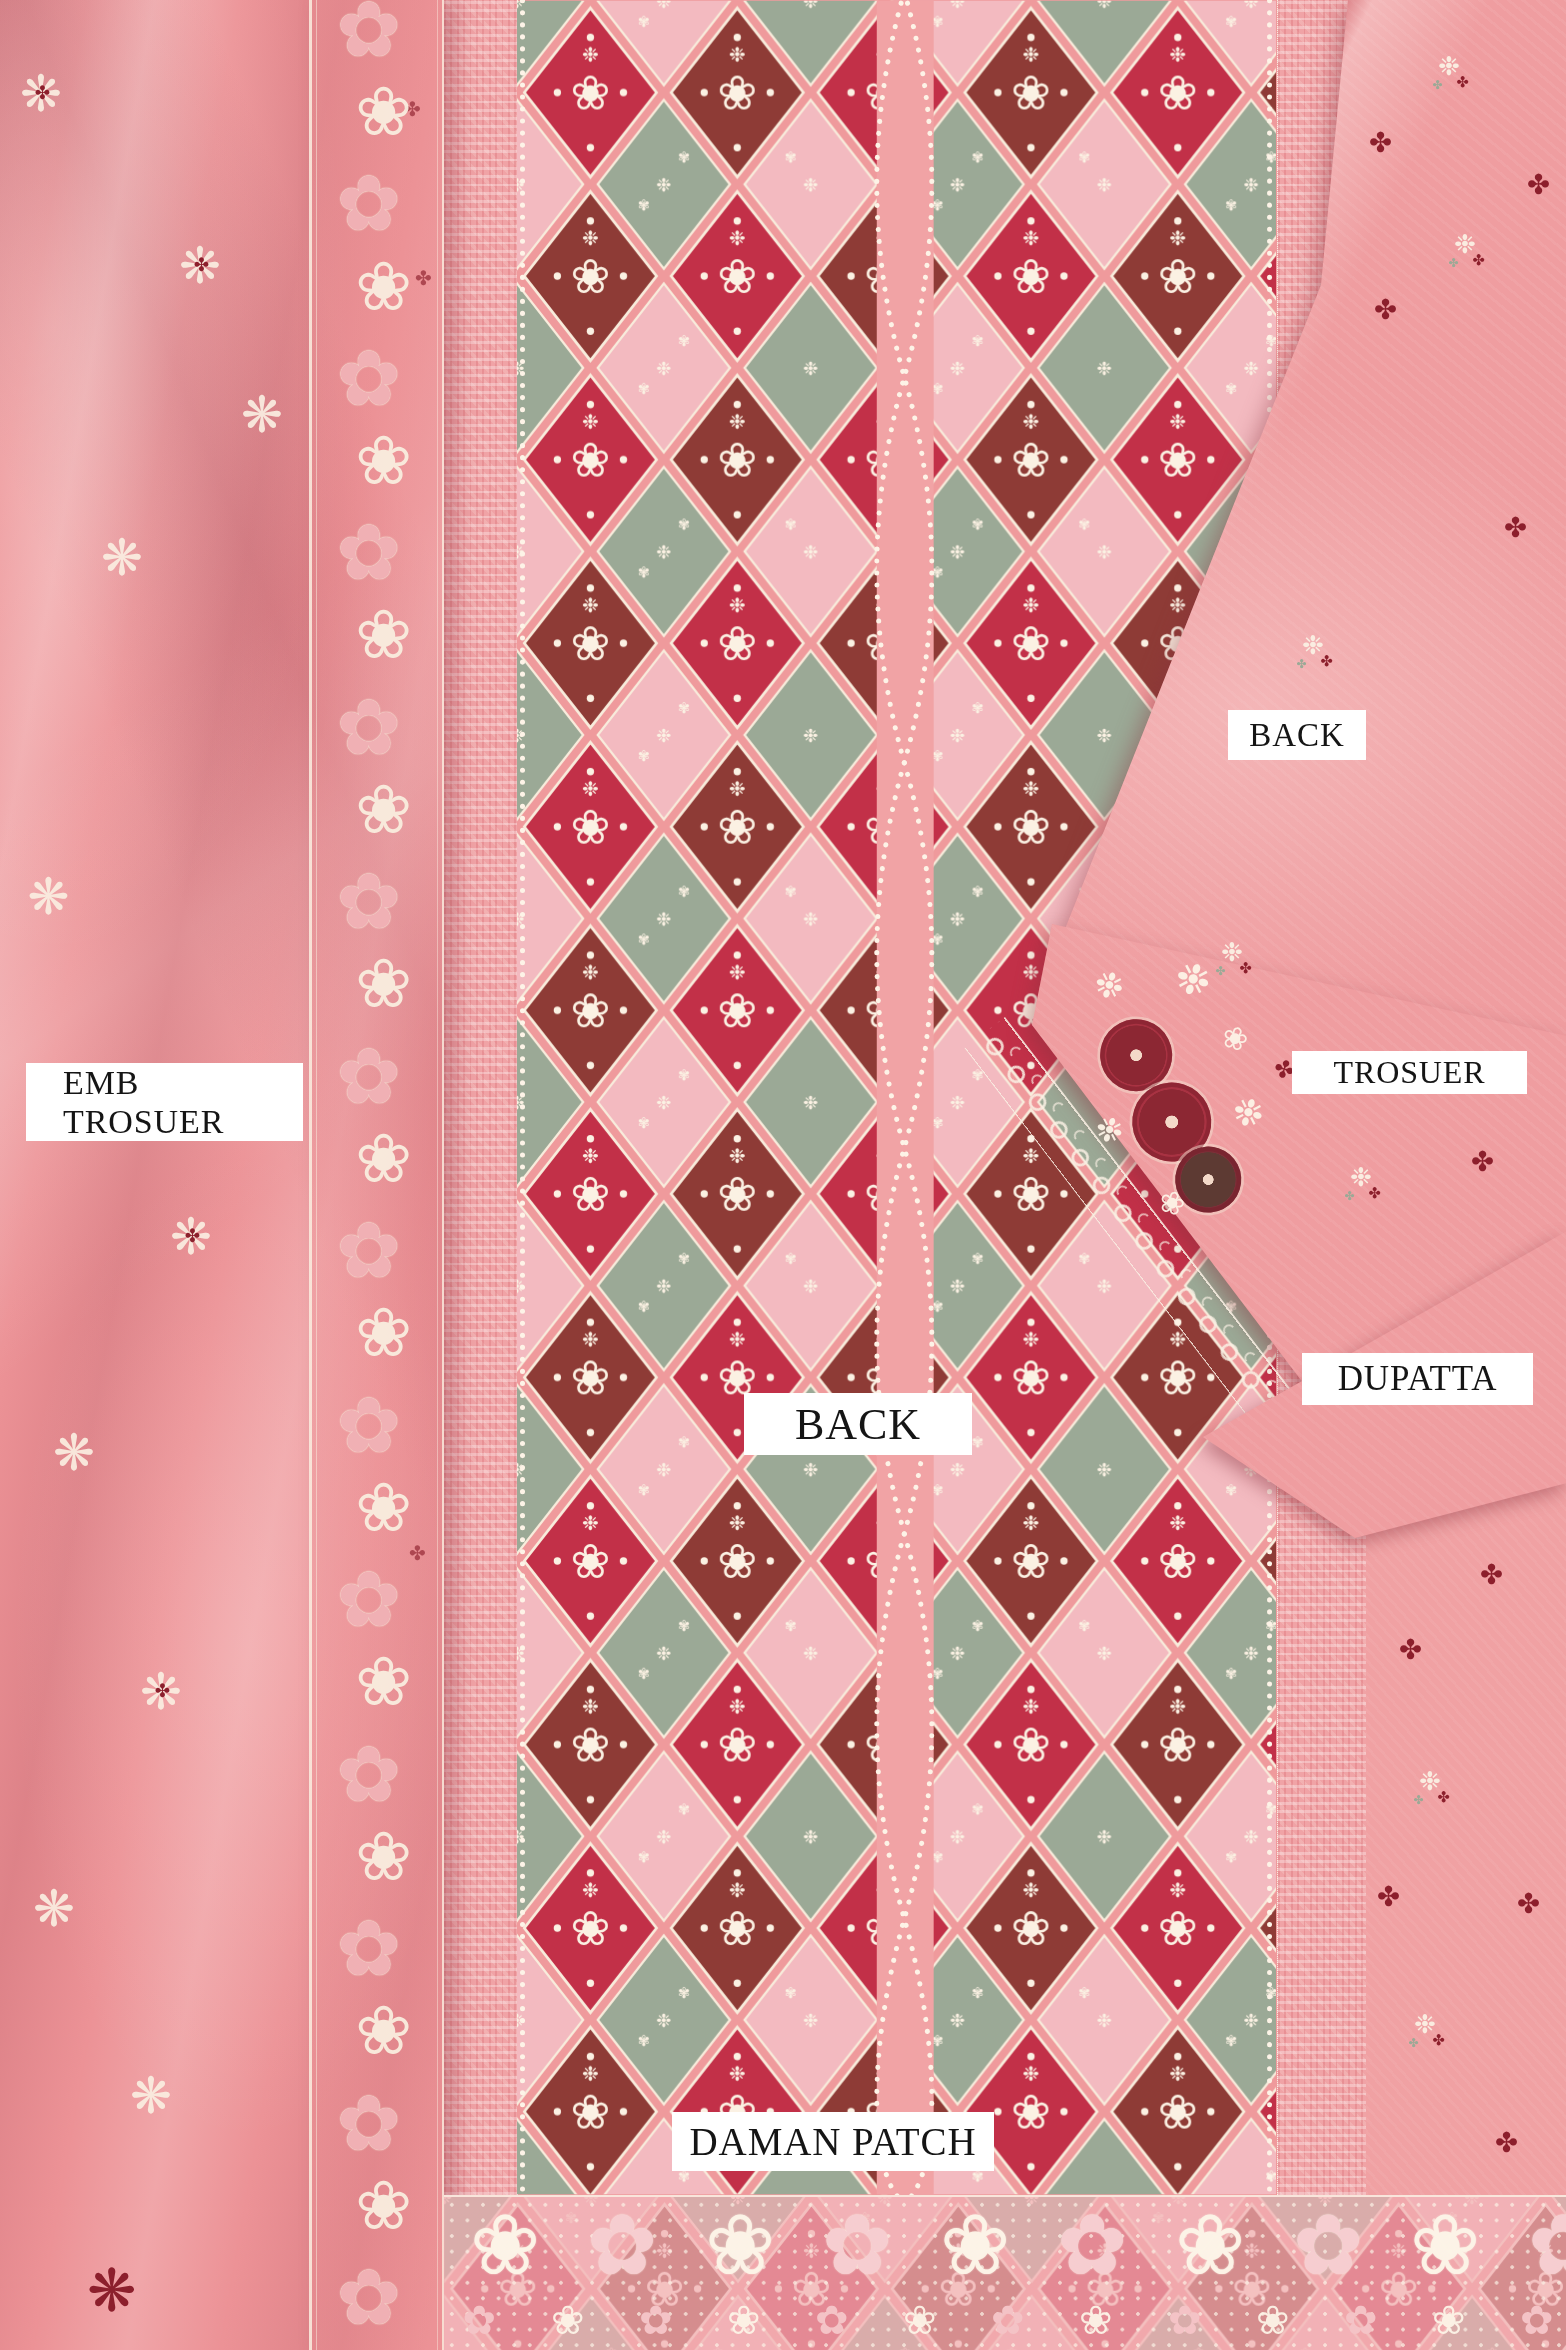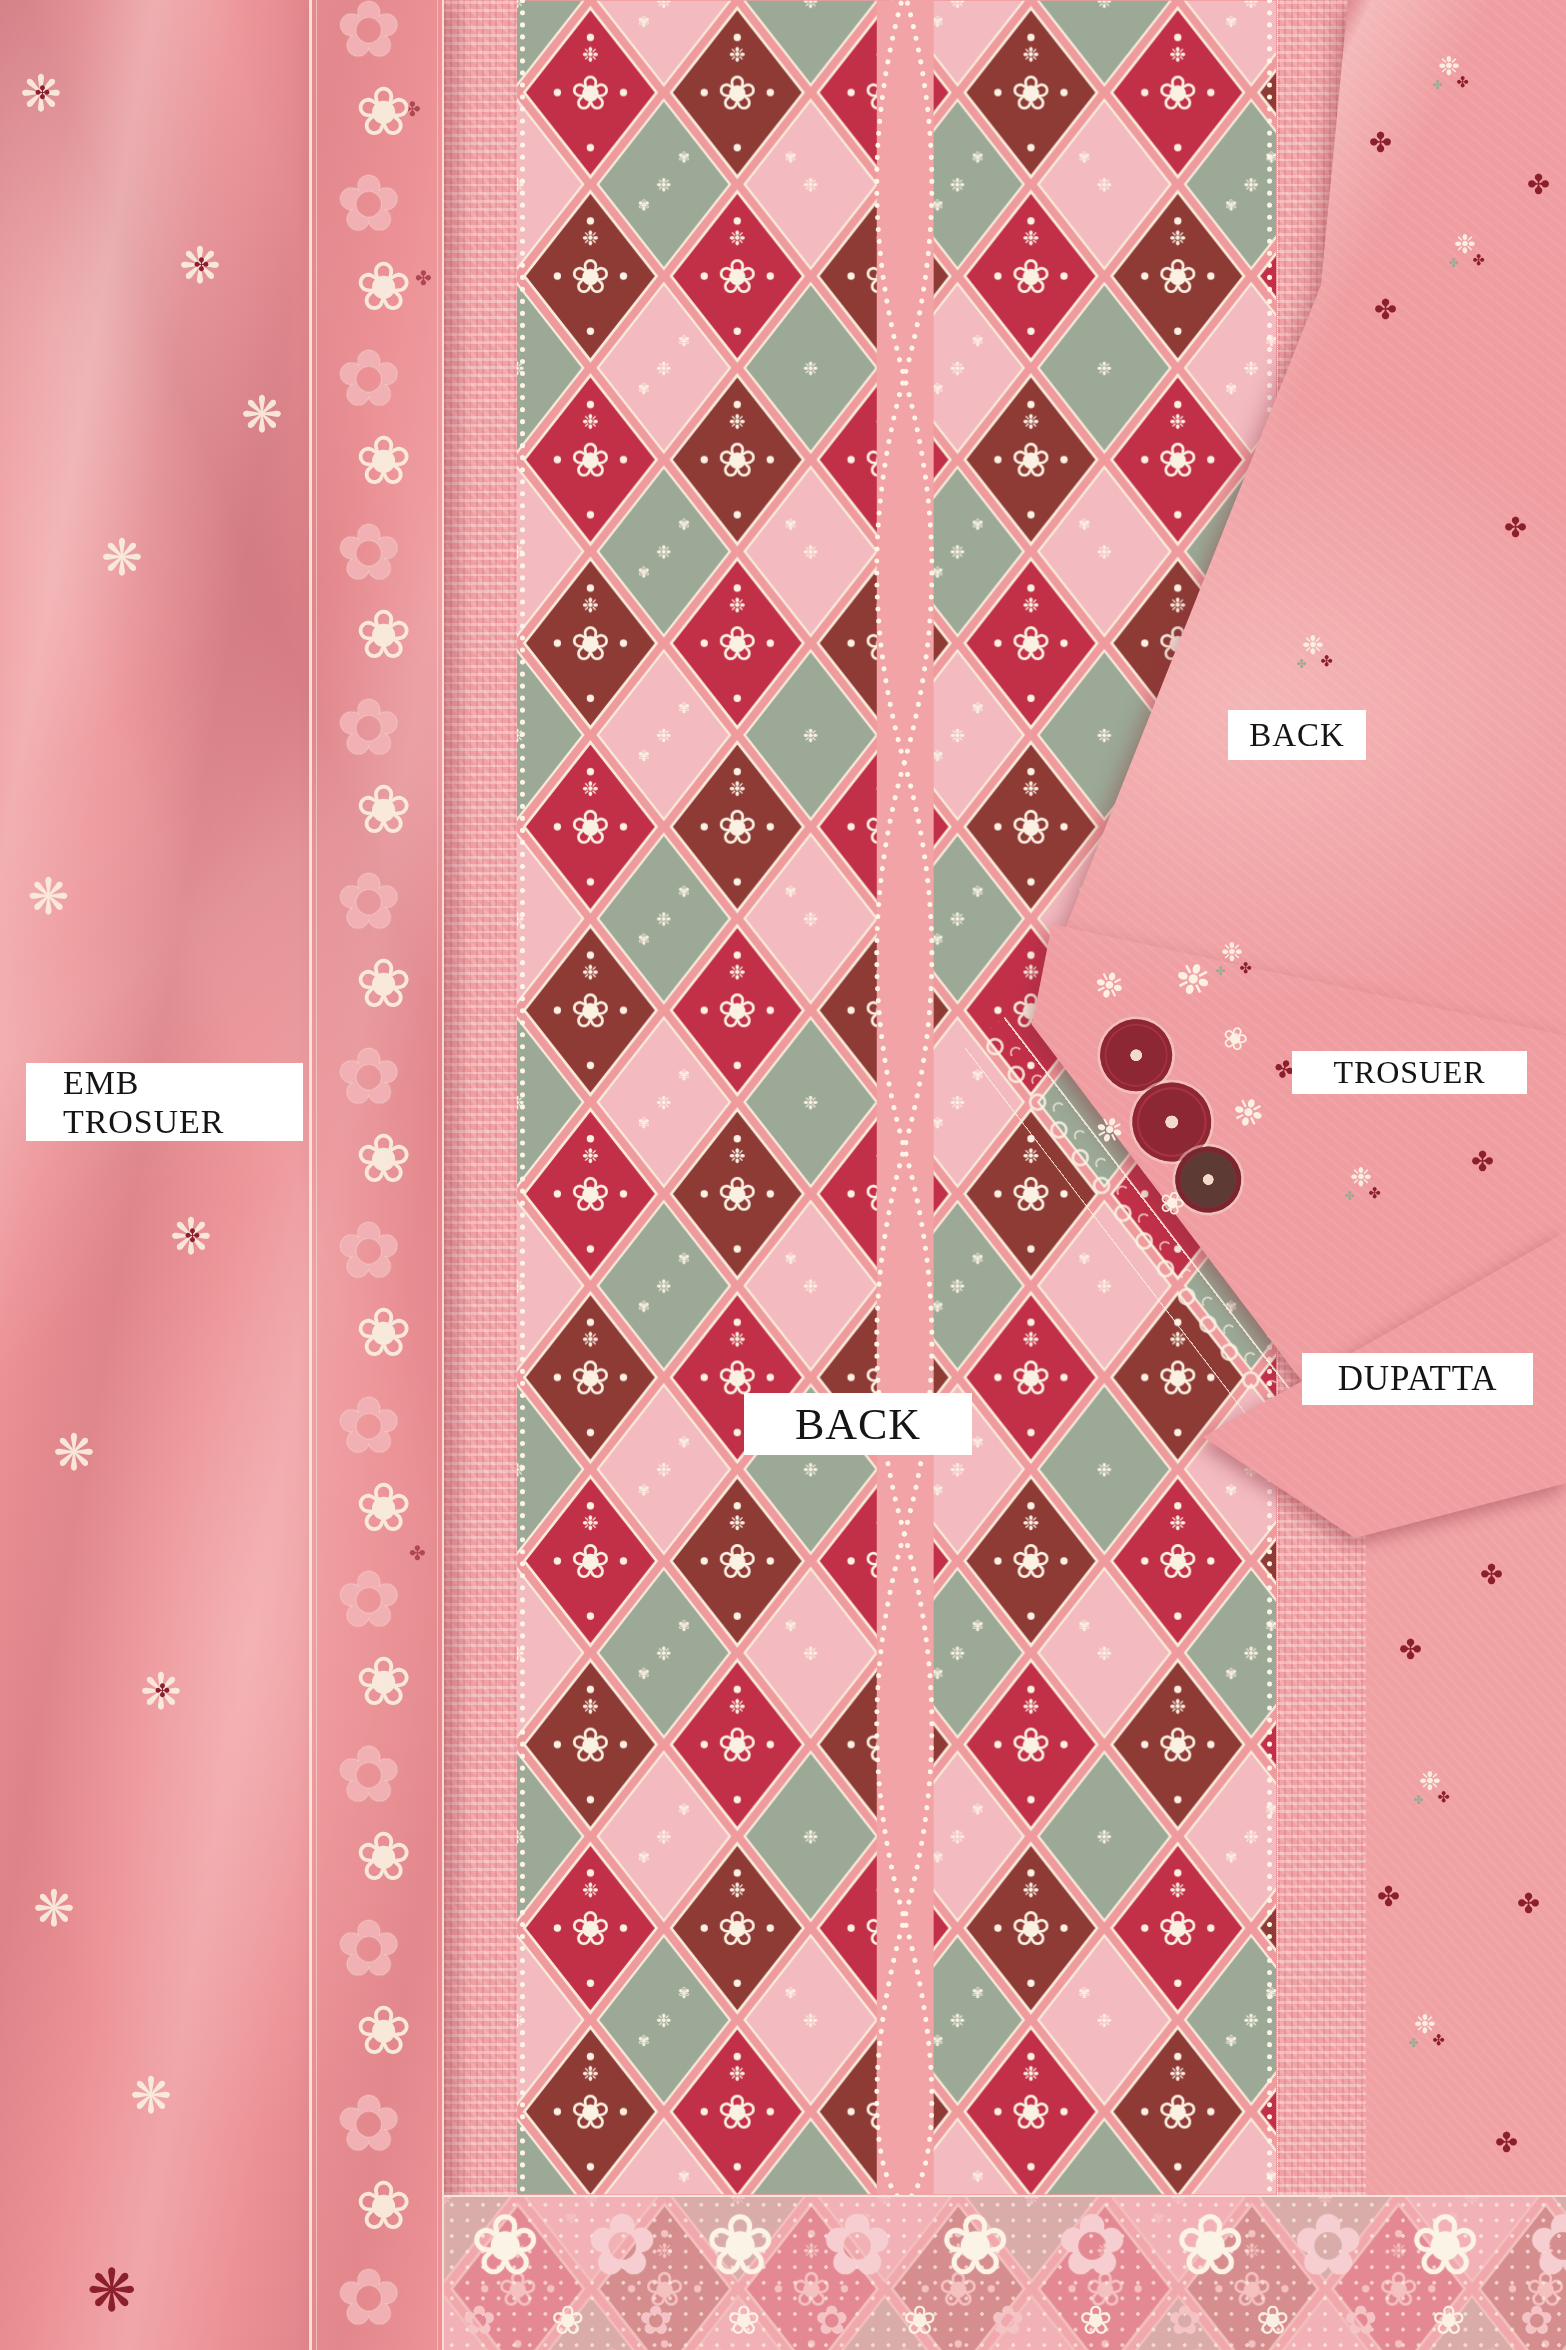--- a/index.html
+++ b/index.html
@@ -340,14 +340,15 @@
   </div>
 
   <div class="label label-emb">
     <span>EMB</span>
     <span>TROSUER</span>
   </div>
   <div class="label label-front">BACK</div>
   <div class="label label-back">BACK</div>
   <div class="label label-sleeves">TROSUER</div>
   <div class="label label-trouser">DUPATTA</div>
+  <div class="label label-daman">DAMAN PATCH</div>
 </div>
 
 
 </body></html>

